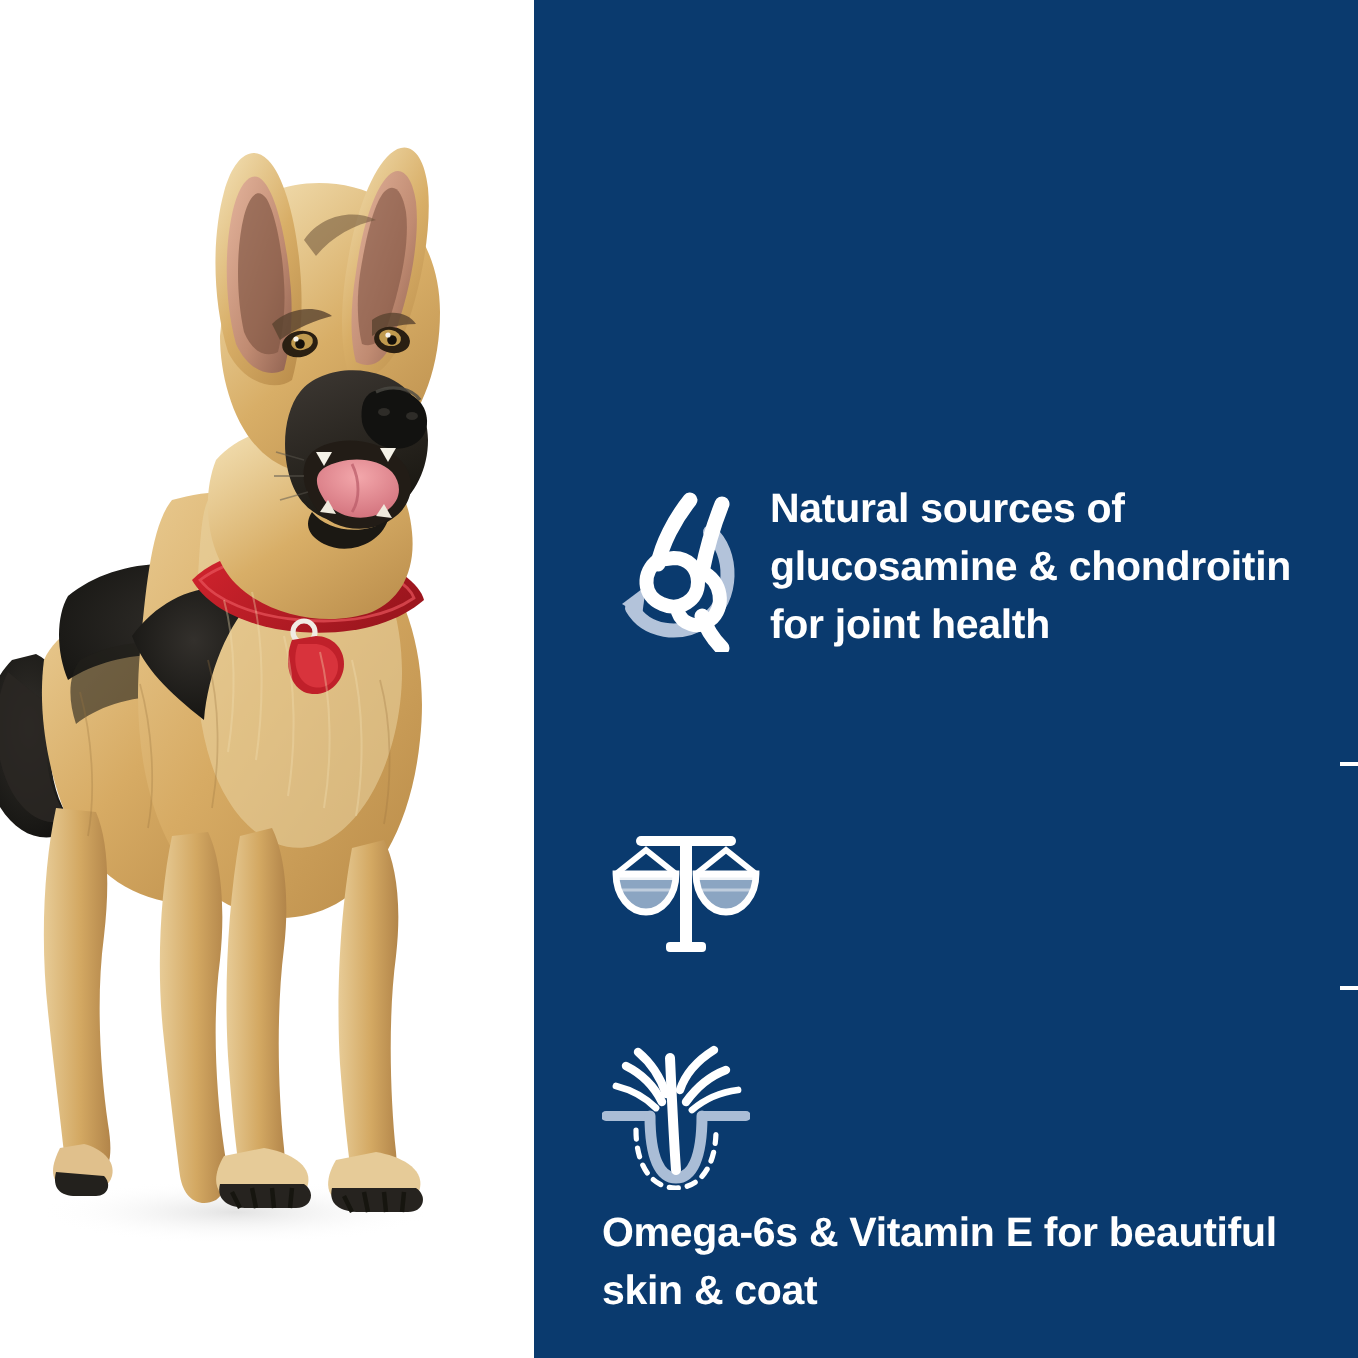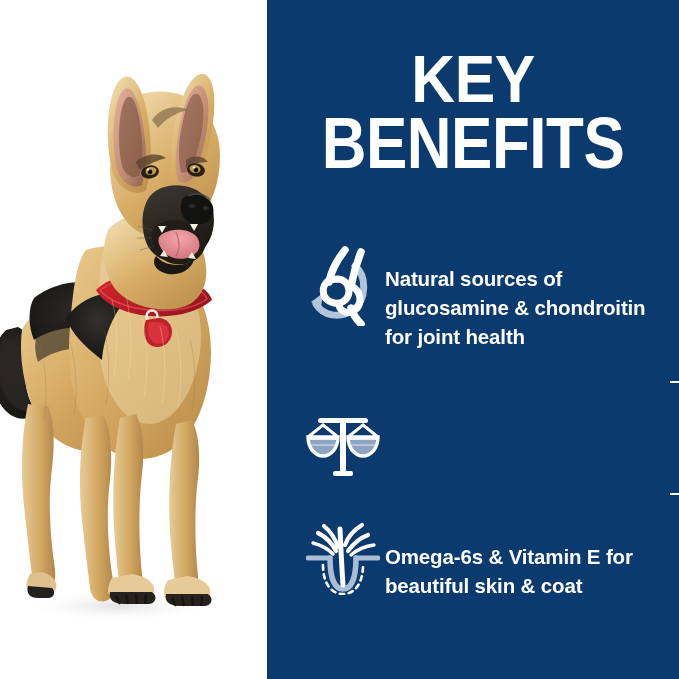--- a/index.html
+++ b/index.html
@@ -81,27 +81,26 @@
   }
   .benefit-icon svg { display: block; }
   .benefit-text {
     flex: 1 1 auto;
     color: #ffffff;
     font-size: 20.5px;
     font-weight: bold;
     line-height: 29px;
     letter-spacing: -0.15px;
     padding-top: 2px;
-    margin-top: 24px;
   }
 
   #benefit-row-0 { top: 238px; }
   #benefit-row-0 .benefit-icon { height: 106px; align-items: flex-start; padding-top: 8px;}
   #benefit-row-1 { top: 404px; }
-  #benefit-row-2 { top: 516px; }
+  #benefit-row-2 { top: 516px; flex-direction: column; }
 
   
   .divider {
     position: absolute;
     left: 403px;
     width: 245px;
     height: 2px;
     background: #ffffff;
   }
   #divider-0 { top: 381px; }
@@ -279,24 +278,20 @@
         <path d="M104 330 C110 352 110 380 106 404"></path>
         <path d="M190 340 C196 362 196 390 192 412"></path>
         <path d="M40 346 C46 368 48 396 44 418"></path>
         <path d="M70 342 C76 364 78 392 74 414"></path>
       </g>
     </svg>
   </div>
 
   <div id="benefits-panel">
 
-    <div id="panel-title">
-      <span class="line line-1">KEY</span>
-      <span class="line line-2">BENEFITS</span>
-    </div>
 
     <div class="benefit-row" id="benefit-row-0">
       <div class="benefit-icon">
         <svg width="72" height="80" viewBox="0 0 72 80" aria-hidden="true">
 
           <g stroke="#b3c3da" stroke-width="7" fill="none" stroke-linecap="round">
             <path d="M48 20 C60 30 60 54 46 64 C33 73 16 70 9 58"></path>
           </g>
           <path d="M14 62 L4 56 L16 47 Z" fill="#b3c3da"></path>
 

